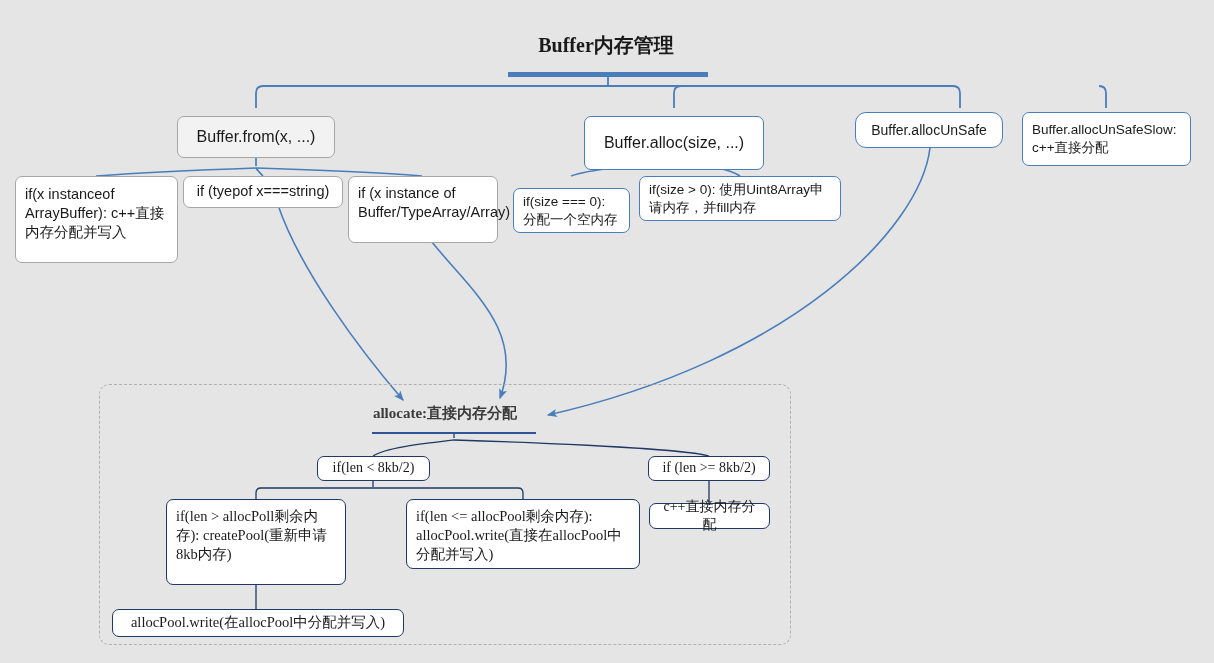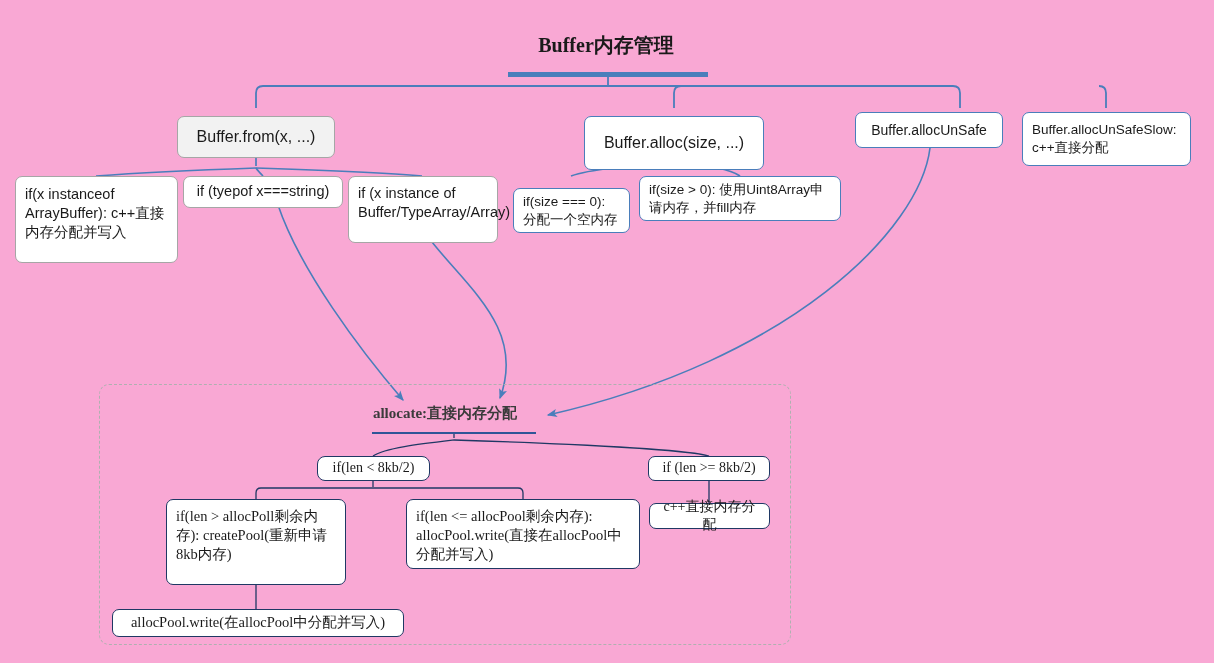--- a/index.html
+++ b/index.html
@@ -4,21 +4,21 @@
 <style>
   html, body {
     margin: 0;
     padding: 0;
     background: #ffffff;
   }
   #canvas {
     position: relative;
     width: 1214px;
     height: 663px;
-    background: #f9a8d4;
+    background: #e5e5e5;
     overflow: hidden;
     font-family: "Liberation Sans", sans-serif;
   }
   #wires {
     position: absolute;
     left: 0; top: 0;
     width: 1214px;
     height: 663px;
     pointer-events: none;
   }
@@ -176,38 +176,38 @@
   <div id="root-bar"></div>
 
   <div id="group-box"></div>
   <div id="group-title">allocate:直接内存分配</div>
   <div id="group-bar"></div>
 
   <div class="node gray fill-gray center sans" style="left:177px; top:116px; width:158px; height:42px; font-size:16px;">Buffer.from(x, ...)</div>
 
   <div class="node blue center sans" style="left:584px; top:116px; width:180px; height:54px; font-size:16px;">Buffer.alloc(size, ...)</div>
 
-  <div class="node blue center sans" style="left:855px; top:112px; width:148px; height:36px; font-size:14px;">Buffer.allocUnSafe</div>
+  <div class="node blue center sans" style="left:855px; top:112px; width:148px; height:36px; font-size:14px;border-radius:11px;">Buffer.allocUnSafe</div>
 
   <div class="node gray sans" style="left:15px; top:176px; width:163px; height:87px; font-size:14.5px; align-items:flex-start; padding-top:8px;">if(x instanceof ArrayBuffer):
 c++直接内存分配并写入</div>
 
   <div class="node blue sans" style="left:1022px; top:112px; width:169px; height:54px; font-size:13.5px; white-space:pre-line;">Buffer.allocUnSafeSlow:
 c++直接分配</div>
 
   <div class="node gray center sans" style="left:183px; top:176px; width:160px; height:32px; font-size:14.5px;">if (tyepof x===string)</div>
 
   <div class="node gray sans" style="left:348px; top:176px; width:150px; height:67px; font-size:14.5px; align-items:flex-start; padding-top:7px;">if (x instance of Buffer/TypeArray/Array)</div>
 
   <div class="node blue sans" style="left:513px; top:188px; width:117px; height:45px; font-size:13.5px; white-space:pre-line;">if(size === 0):
 分配一个空内存</div>
 
   <div class="node blue sans" style="left:639px; top:176px; width:202px; height:45px; font-size:13.5px;">if(size &gt; 0): 使用Uint8Array申请内存，并fill内存</div>
 
-  <div class="node navy center serif" style="left:317px; top:456px; width:113px; height:25px; font-size:14px;border-radius:8px;">if(len &lt; 8kb/2)</div>
+  <div class="node navy center serif" style="left:317px; top:456px; width:113px; height:25px; font-size:14px;">if(len &lt; 8kb/2)</div>
 
   <div class="node navy center serif" style="left:648px; top:456px; width:122px; height:25px; font-size:14px;">if (len &gt;= 8kb/2)</div>
 
   <div class="node navy serif" style="left:166px; top:499px; width:180px; height:86px; font-size:14.5px; align-items:flex-start; padding-top:7px;"> if(len &gt; allocPoll剩余内存):
 createPool(重新申请8kb内存)</div>
 
   <div class="node navy serif" style="left:406px; top:499px; width:234px; height:70px; font-size:14.5px; align-items:flex-start; padding-top:7px;">if(len &lt;= allocPool剩余内存):
 allocPool.write(直接在allocPool中分配并写入)</div>
 
   <div class="node navy center serif" style="left:649px; top:503px; width:121px; height:26px; font-size:14px;">c++直接内存分配</div>

